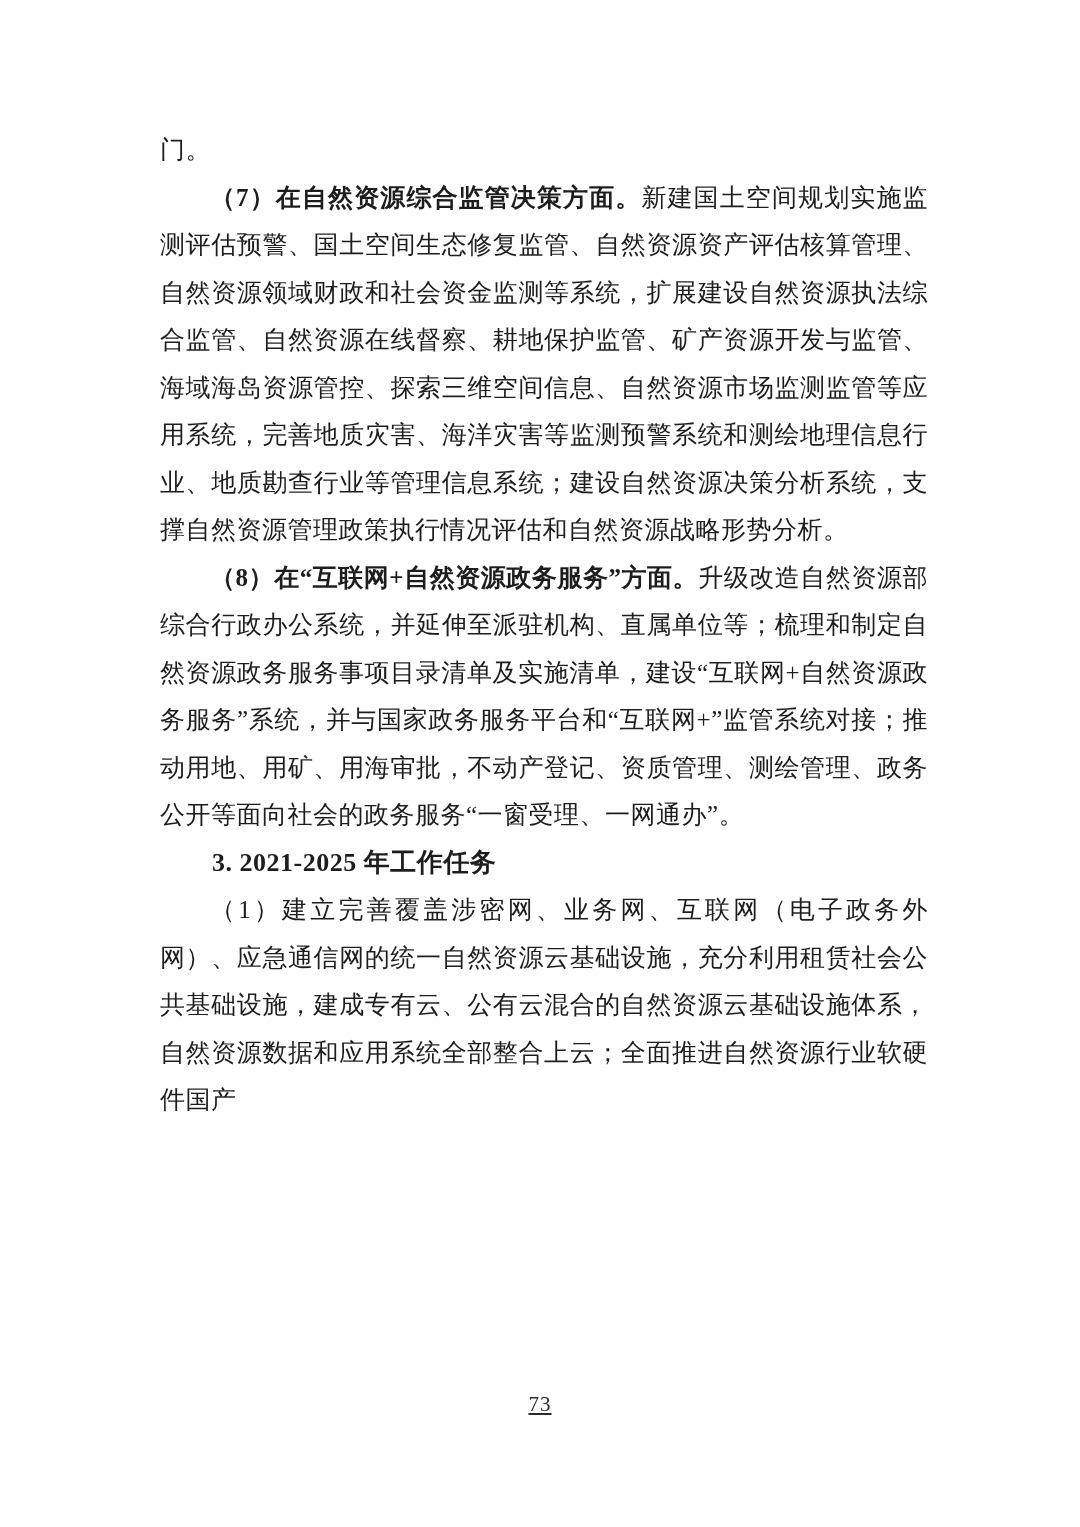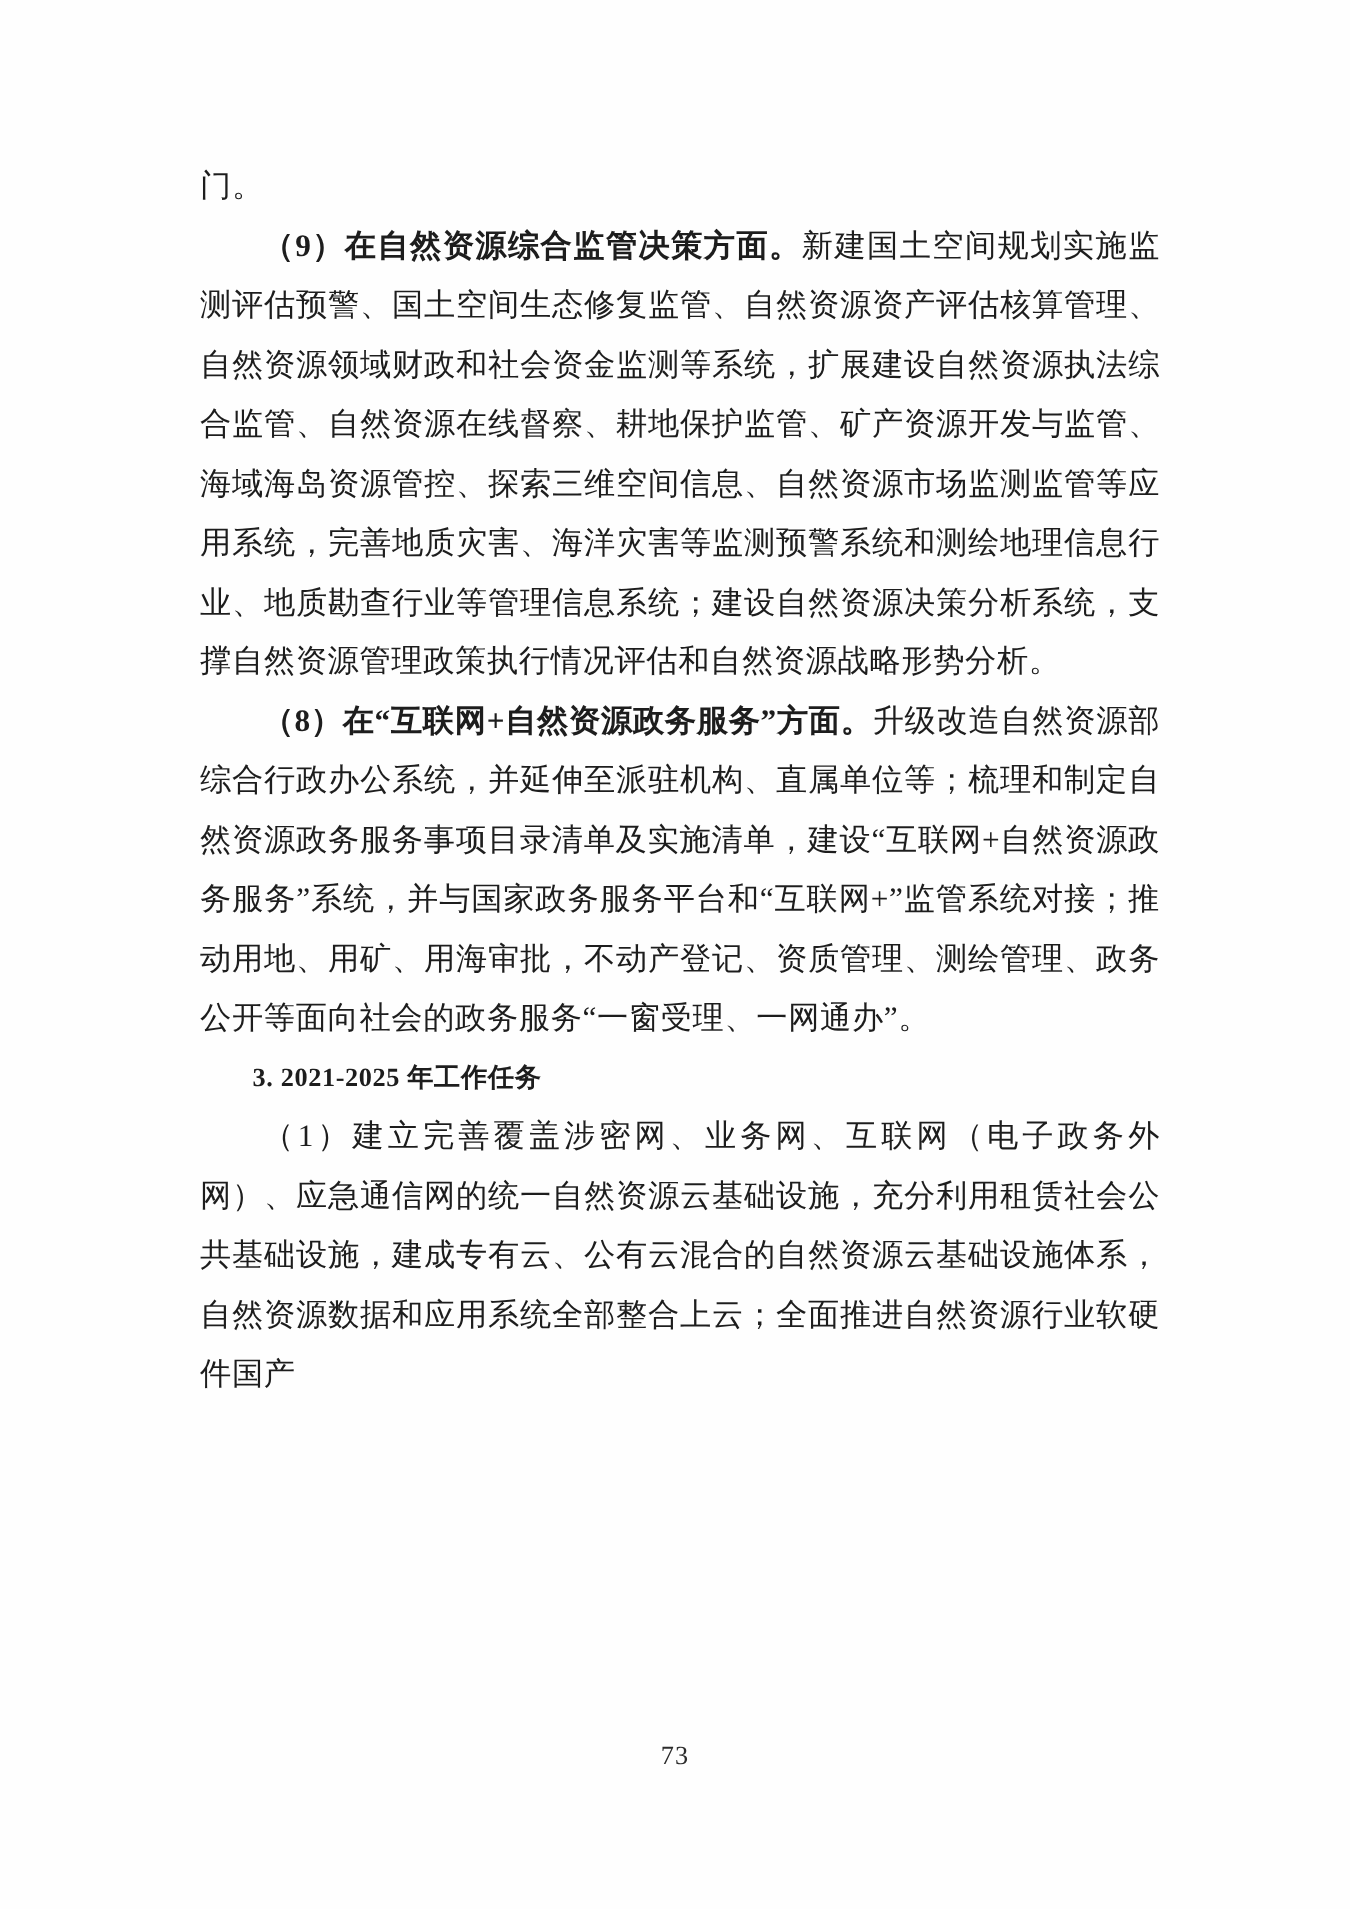--- a/index.html
+++ b/index.html
@@ -35,43 +35,44 @@
   .para.no-indent {
     text-indent: 0;
   }
   .lead {
     font-weight: bold;
   }
   .heading {
     margin: 0;
     text-indent: 2em;
     font-weight: bold;
-    font-size: 21px;
+    font-size: 26px;
   }
   .page-number {
     position: absolute;
     left: 0;
     right: 0;
     top: 1392px;
     text-align: center;
     font-size: 21px;
     color: #2c2c2c;
     letter-spacing: 1px;
+    text-decoration: underline;
   }
 </style>
 </head>
 <body>
 
 <div class="page">
   <div class="content">
 
     <p class="para no-indent"><span>门。</span></p>
 
 
-    <p class="para"><span class="lead">（9）在自然资源综合监管决策方面。</span><span>新建国土空间规划实施监测评估预警、国土空间生态修复监管、自然资源资产评估核算管理、自然资源领域财政和社会资金监测等系统，扩展建设自然资源执法综合监管、自然资源在线督察、耕地保护监管、矿产资源开发与监管、海域海岛资源管控、探索三维空间信息、自然资源市场监测监管等应用系统，完善地质灾害、海洋灾害等监测预警系统和测绘地理信息行业、地质勘查行业等管理信息系统；建设自然资源决策分析系统，支撑自然资源管理政策执行情况评估和自然资源战略形势分析。</span></p>
+    <p class="para"><span class="lead">（7）在自然资源综合监管决策方面。</span><span>新建国土空间规划实施监测评估预警、国土空间生态修复监管、自然资源资产评估核算管理、自然资源领域财政和社会资金监测等系统，扩展建设自然资源执法综合监管、自然资源在线督察、耕地保护监管、矿产资源开发与监管、海域海岛资源管控、探索三维空间信息、自然资源市场监测监管等应用系统，完善地质灾害、海洋灾害等监测预警系统和测绘地理信息行业、地质勘查行业等管理信息系统；建设自然资源决策分析系统，支撑自然资源管理政策执行情况评估和自然资源战略形势分析。</span></p>
 
     <p class="para"><span class="lead">（8）在“互联网+自然资源政务服务”方面。</span><span>升级改造自然资源部综合行政办公系统，并延伸至派驻机构、直属单位等；梳理和制定自然资源政务服务事项目录清单及实施清单，建设“互联网+自然资源政务服务”系统，并与国家政务服务平台和“互联网+”监管系统对接；推动用地、用矿、用海审批，不动产登记、资质管理、测绘管理、政务公开等面向社会的政务服务“一窗受理、一网通办”。</span></p>
 
     <p class="heading">3. 2021-2025 年工作任务</p>
 
     <p class="para"><span>（1）建立完善覆盖涉密网、业务网、互联网（电子政务外网）、应急通信网的统一自然资源云基础设施，充分利用租赁社会公共基础设施，建成专有云、公有云混合的自然资源云基础设施体系，自然资源数据和应用系统全部整合上云；全面推进自然资源行业软硬件国产</span></p>
 
   </div>
 
   <div class="page-number">73</div>

